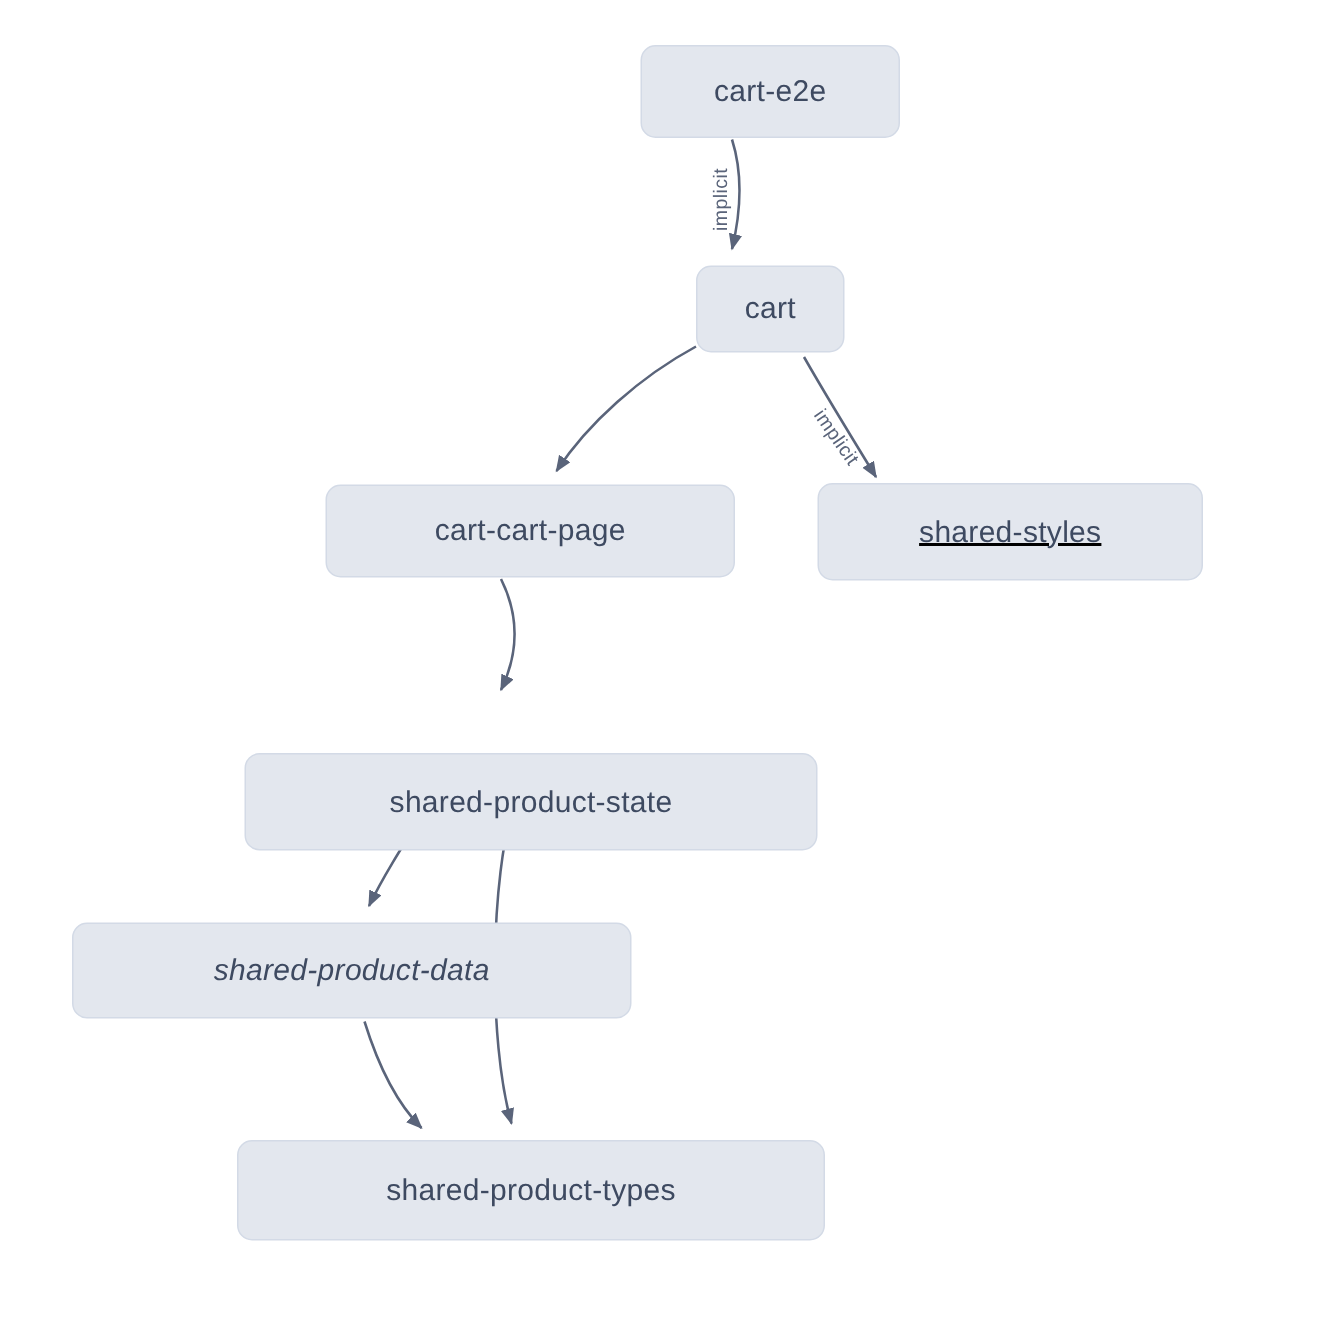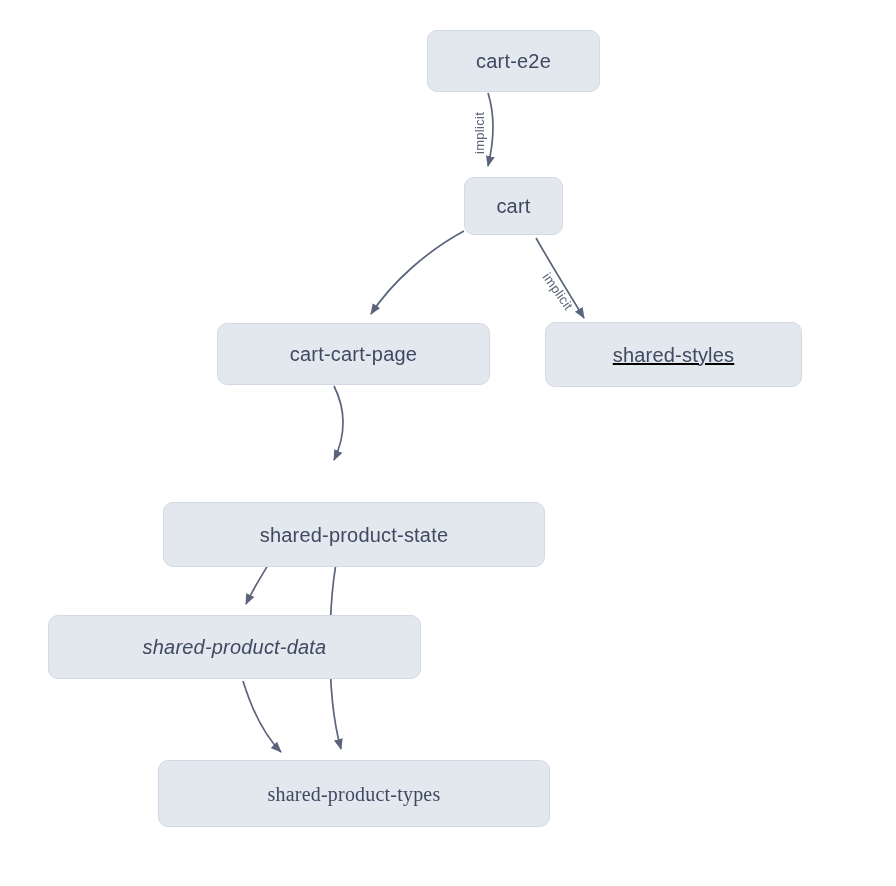--- a/index.html
+++ b/index.html
@@ -94,17 +94,17 @@
       </div>
       <div class="node" style="left: 545px; top: 322px; width: 257px; height: 65px; text-decoration: underline;">
         <span class="node-label">shared-styles</span>
       </div>
       <div class="node" style="left: 163px; top: 467px; width: 382px; height: 65px; margin-top: 35px;">
         <span class="node-label">shared-product-state</span>
       </div>
       <div class="node" style="left: 48px; top: 615px; width: 373px; height: 64px; font-style: italic;">
         <span class="node-label">shared-product-data</span>
       </div>
-      <div class="node" style="left: 158px; top: 760px; width: 392px; height: 67px; font-family: Liberation Serif, serif;">
+      <div class="node" style="left: 158px; top: 760px; width: 392px; height: 67px;">
         <span class="node-label">shared-product-types</span>
       </div>
     </div>
 </div>
 
 </body></html>

